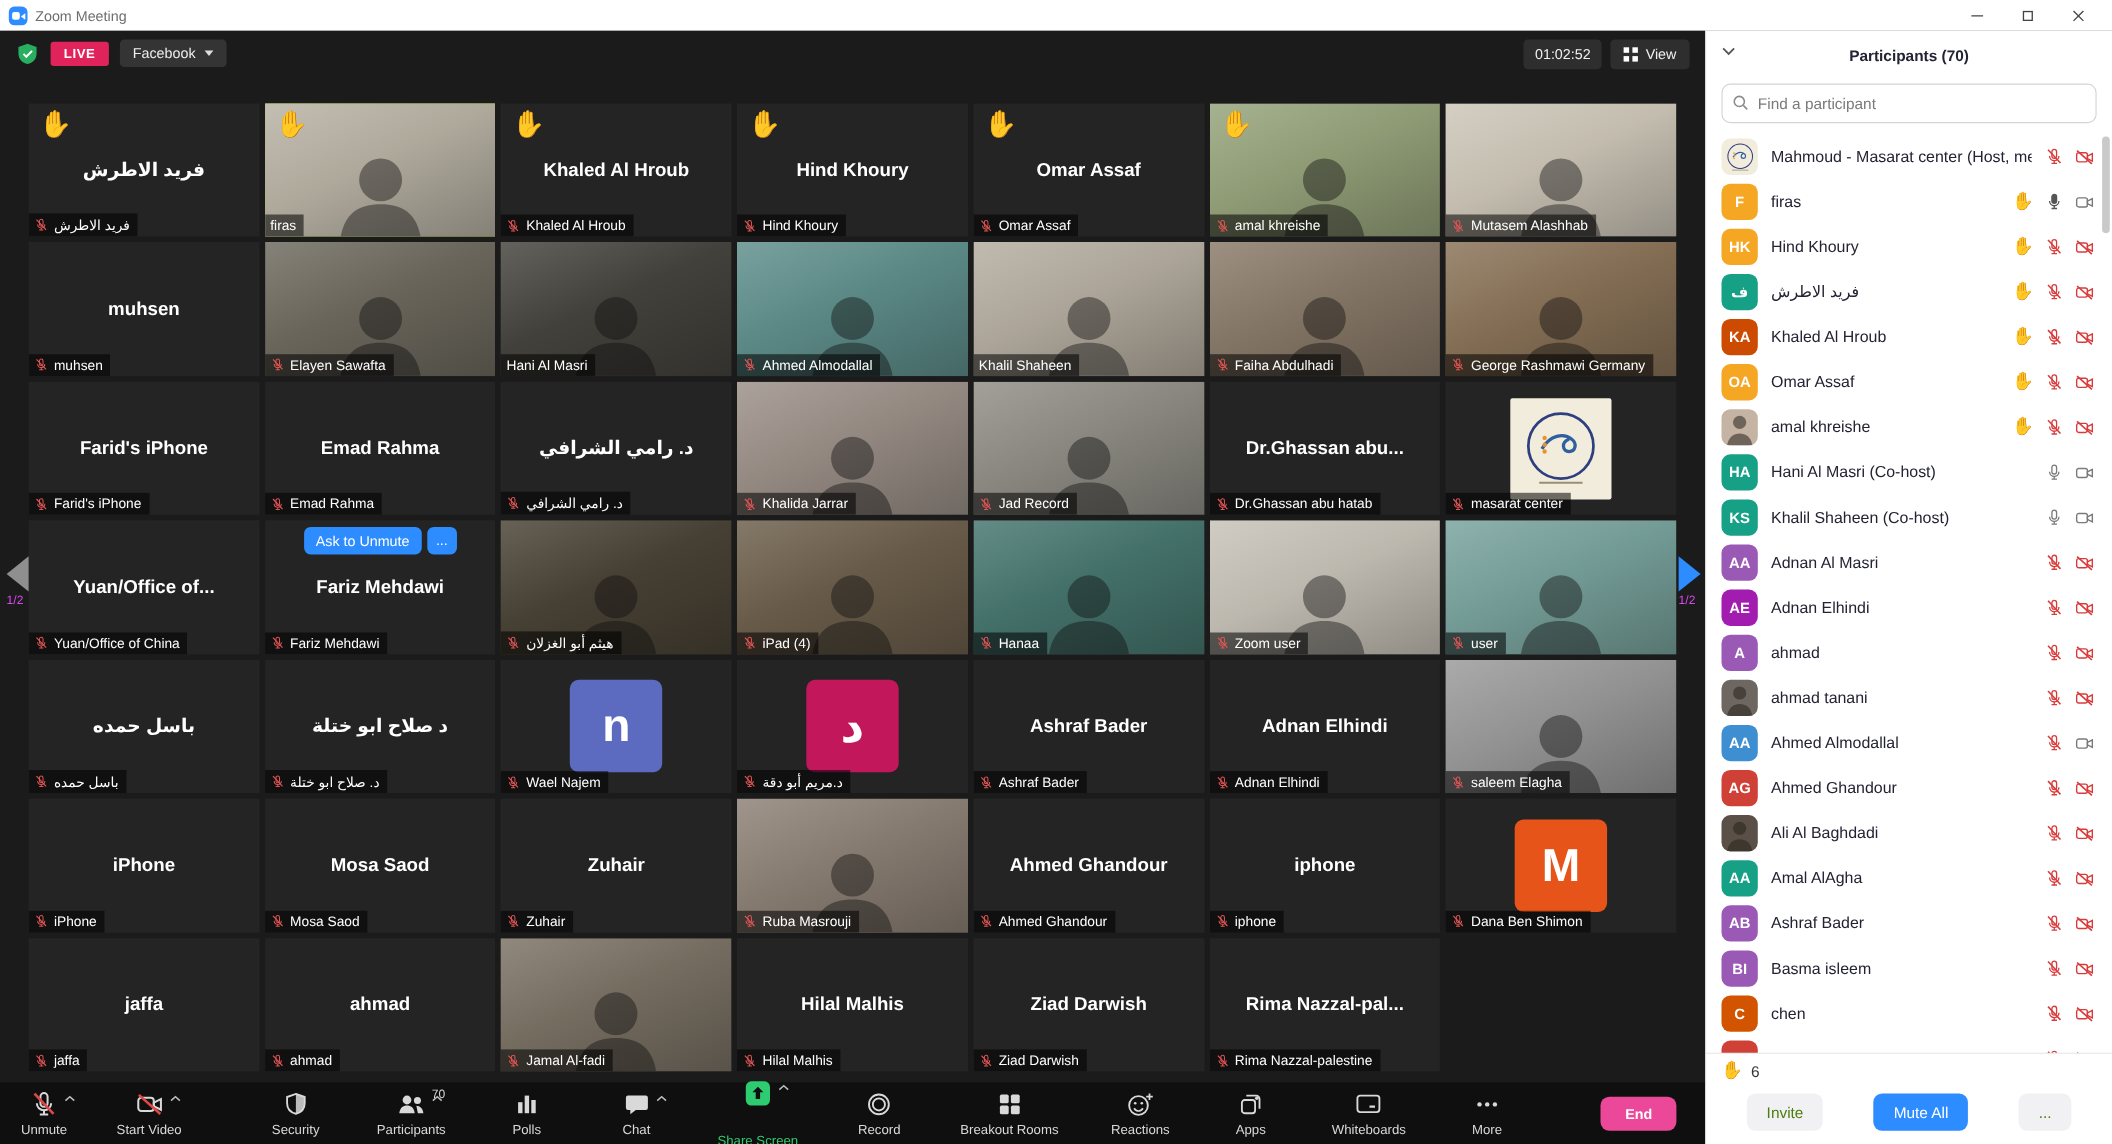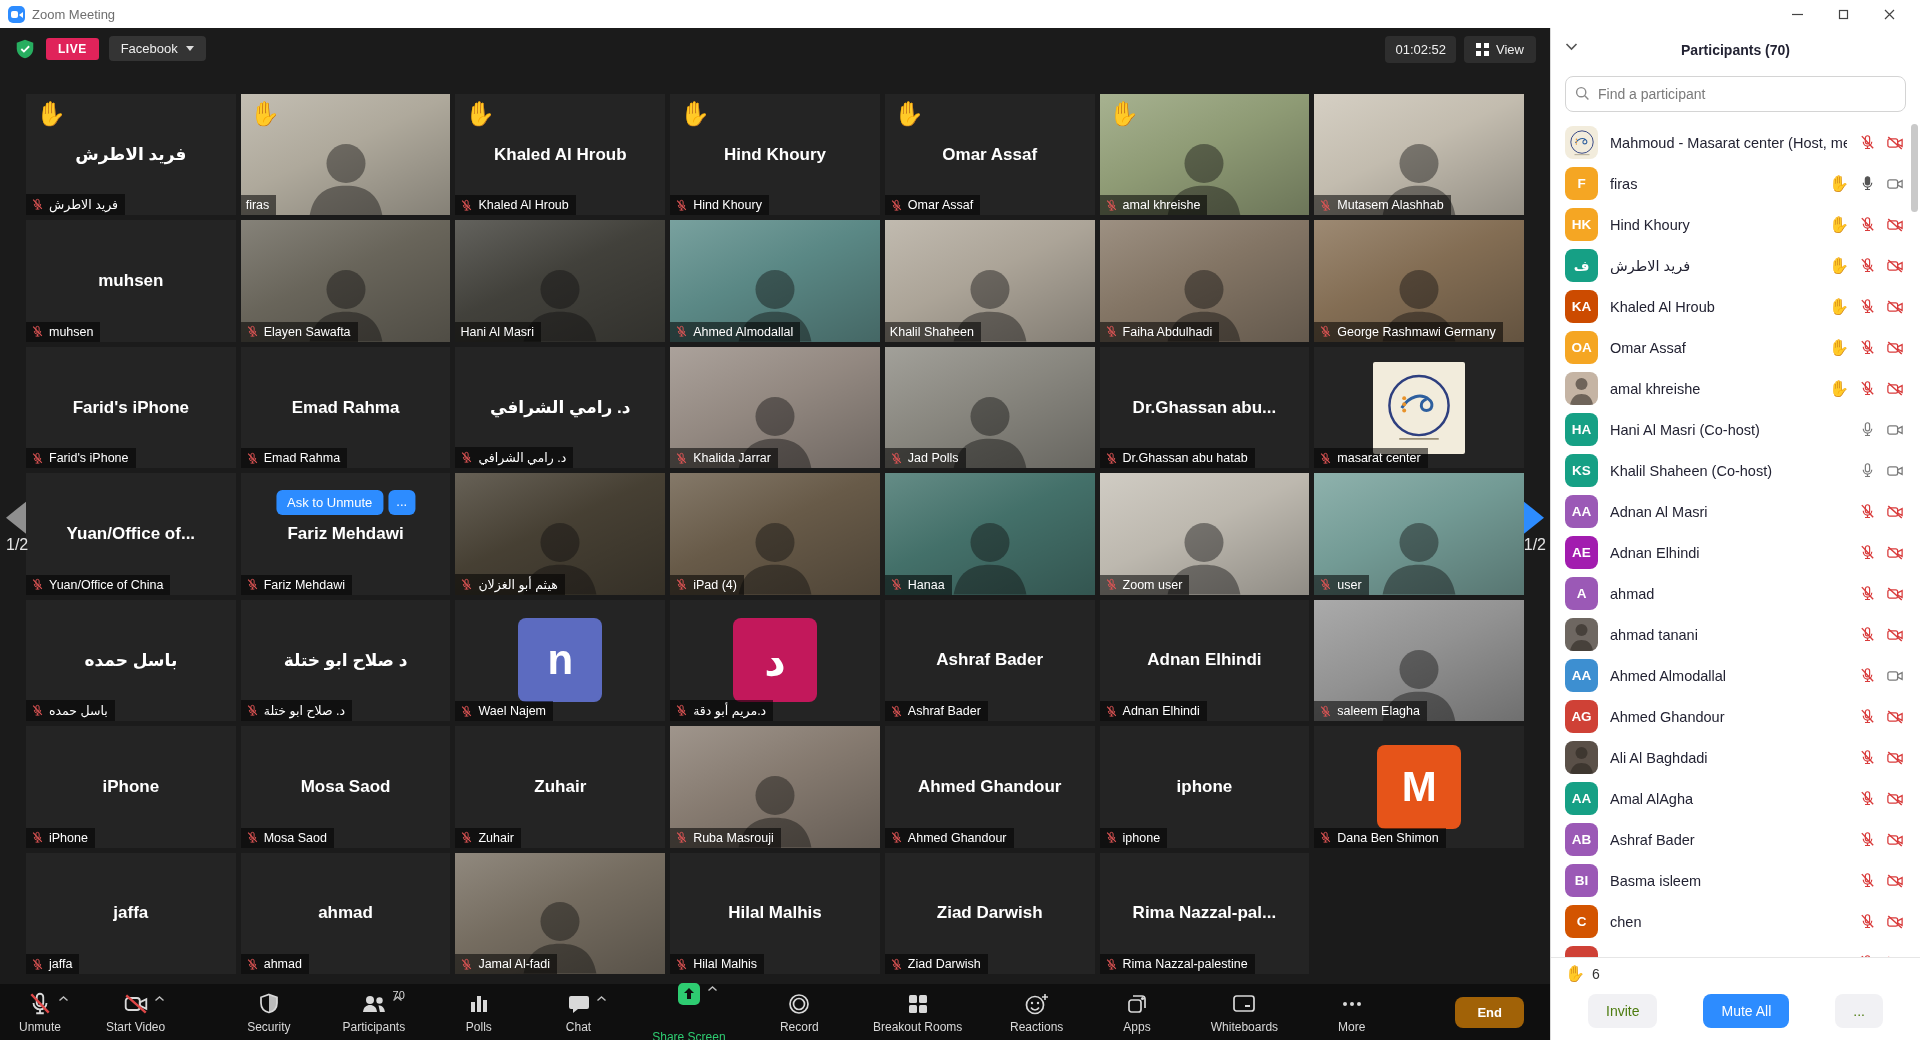--- a/index.html
+++ b/index.html
@@ -47,41 +47,41 @@
   .tile-title { position:absolute; inset:0; display:flex; align-items:center; justify-content:center;
     color:#fff; font-weight:bold; font-size:17px; text-align:center; padding:0 10px; }
   .hand { position:absolute; top:8px; left:10px; font-size:24px; line-height:1; }
   .tile-label { position:absolute; left:0; bottom:0; max-width:95%; display:flex; align-items:center; gap:5px;
     background:rgba(0,0,0,.55); color:#fff; font-size:12.5px; padding:3px 7px 3px 5px; white-space:nowrap; overflow:hidden; }
   .tile-label svg { flex:0 0 auto; }
   .avatar-sq { position:absolute; left:50%; top:50%; transform:translate(-50%,-50%); width:84px; height:84px;
     border-radius:8px; display:flex; align-items:center; justify-content:center; color:#fff; font-size:42px; font-weight:bold; }
   .logo-sq { position:absolute; left:50%; top:50%; transform:translate(-50%,-50%); width:92px; height:92px;
     background:#f2ecdc; border-radius:2px; display:flex; align-items:center; justify-content:center; }
-  .ask-wrap { position:absolute; top:17px; left:50%; transform:translateX(-50%); display:flex; gap:5px;justify-content:space-between; }
+  .ask-wrap { position:absolute; top:6px; left:50%; transform:translateX(-50%); display:flex; gap:5px;justify-content:space-between; }
   .ask-btn { background:#2d8cff; color:#fff; font-size:13px; padding:5px 11px; border-radius:6px; white-space:nowrap; }
   .ask-more { background:#2d8cff; color:#fff; font-size:13px; padding:5px 8px; border-radius:6px; line-height:1; }
   .nav-arrow { position:absolute; top:50%; transform:translateY(-68%); }
   .nav-left { left:6px; }
   .nav-right { right:4px; }
   .tri-l { width:0; height:0; border-top:16px solid transparent; border-bottom:16px solid transparent; border-right:20px solid #8f8f8f; }
   .tri-r { width:0; height:0; border-top:16px solid transparent; border-bottom:16px solid transparent; border-left:20px solid #2d8cff; }
-  .pageno { color:#e5e5e5; font-size:16px; margin-top:2px; }
+  .pageno { color:#d946ef; font-size:11px; margin-top:2px; }
 
   
   .toolbar { height:56px; background:#0f0f0f; display:flex; align-items:center; padding:0 14px; flex:0 0 auto; }
   .tbgrp-left { display:flex; gap:40px; }
   .tbgrp-center { flex:1; display:flex; justify-content:space-evenly; margin:0 30px; }
   .tb-item { display:flex; flex-direction:column; align-items:center; justify-content:center; gap:3px; position:relative; min-width:52px; }
   .tb-ic { height:26px; display:flex; align-items:center; justify-content:center; position:relative; }
   .tb-label { font-size:12px; color:#d9d9d9; white-space:nowrap; }
   .tb-item.accent .tb-label { color:#2ecc71;margin-top:20px; }
   .tb-caret { position:absolute; right:-16px; top:4px; }
   .tb-badge { position:absolute; right:-18px; top:-2px; font-size:11px; color:#d9d9d9; }
-  .end-btn { background:#a16207; color:#fff; font-size:13px; font-weight:bold; border:none; border-radius:8px;
+  .end-btn { background:#ec4899; color:#fff; font-size:13px; font-weight:bold; border:none; border-radius:8px;
     padding:8px 22px; margin-right:12px; }
 
   
   .panel { flex:1; background:#fff; display:flex; flex-direction:column; border-left:1px solid #d9d9d9; min-width:0; }
   .p-head { height:44px; display:flex; align-items:center; justify-content:center; position:relative; flex:0 0 auto; }
   .p-head-title { font-size:14px; font-weight:bold; color:#232333; }
   .p-collapse { position:absolute; left:14px; top:14px; }
   .p-searchwrap { padding:4px 14px 10px 14px; flex:0 0 auto; }
   .p-search { width:100%; height:36px; border:1px solid #d4d4d4; border-radius:8px; padding:0 10px 0 32px;
     font-size:14px; color:#333; background:#fff; outline:none; }
@@ -415,21 +415,21 @@
    <path d="M22 62c3-17 13-23 28-23s25 6 28 23z" fill="rgba(15,15,15,.42)"></path>
                 </svg>
               </div>
               <div class="tile-label">
                 <svg width="13" height="13" viewBox="0 0 24 24">
    <rect x="9" y="2.5" width="6" height="11.5" rx="3" fill="none" stroke="#e05555" stroke-width="1.7"></rect>
    <path d="M6 11a6 6 0 0 0 12 0" fill="none" stroke="#e05555" stroke-width="1.7"></path>
    <path d="M12 17v3.5M8.5 20.5h7" stroke="#e05555" stroke-width="1.7"></path>
    <path d="M4 3l16 17" stroke="#e05555" stroke-width="2"></path>
                 </svg>
-                <span>Jad Polls</span>
+                <span>Jad Record</span>
               </div>
             </div>
             <div class="tile">
               <div class="tile-title">Dr.Ghassan  abu...</div>
               <div class="tile-label">
                 <svg width="13" height="13" viewBox="0 0 24 24">
    <rect x="9" y="2.5" width="6" height="11.5" rx="3" fill="none" stroke="#e05555" stroke-width="1.7"></rect>
    <path d="M6 11a6 6 0 0 0 12 0" fill="none" stroke="#e05555" stroke-width="1.7"></path>
    <path d="M12 17v3.5M8.5 20.5h7" stroke="#e05555" stroke-width="1.7"></path>
    <path d="M4 3l16 17" stroke="#e05555" stroke-width="2"></path>

